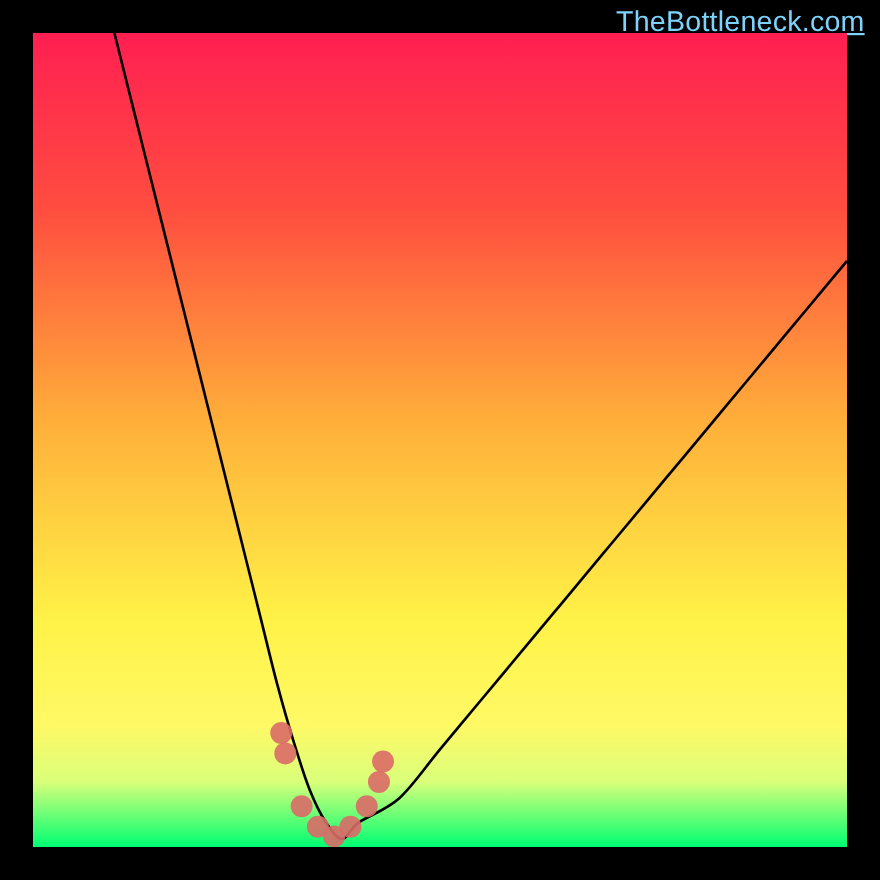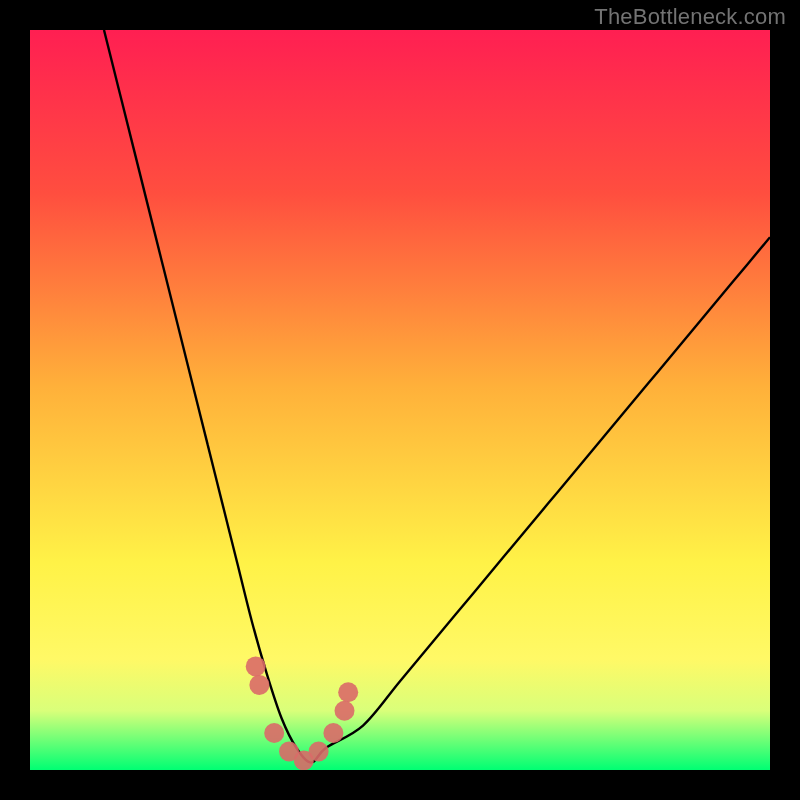--- a/index.html
+++ b/index.html
@@ -39,24 +39,25 @@
     top: 0;
     width: 740px;
     height: 740px;
     pointer-events: none;
   }
   .watermark {
     position: absolute;
     top: 4px;
     right: 14px;
     font-family: Arial, Helvetica, sans-serif;
-    font-size: 22px;
-    color: #737373;
+    font-size: 26px;
+    color: #7dd3fc;
     letter-spacing: 0.2px;
     user-select: none;
+    text-decoration: underline;
   }
 </style>
 </head>
 <body>
 
 <div class="frame">
 
   <div class="watermark">TheBottleneck.com</div>
 
   <div class="plot-area">

